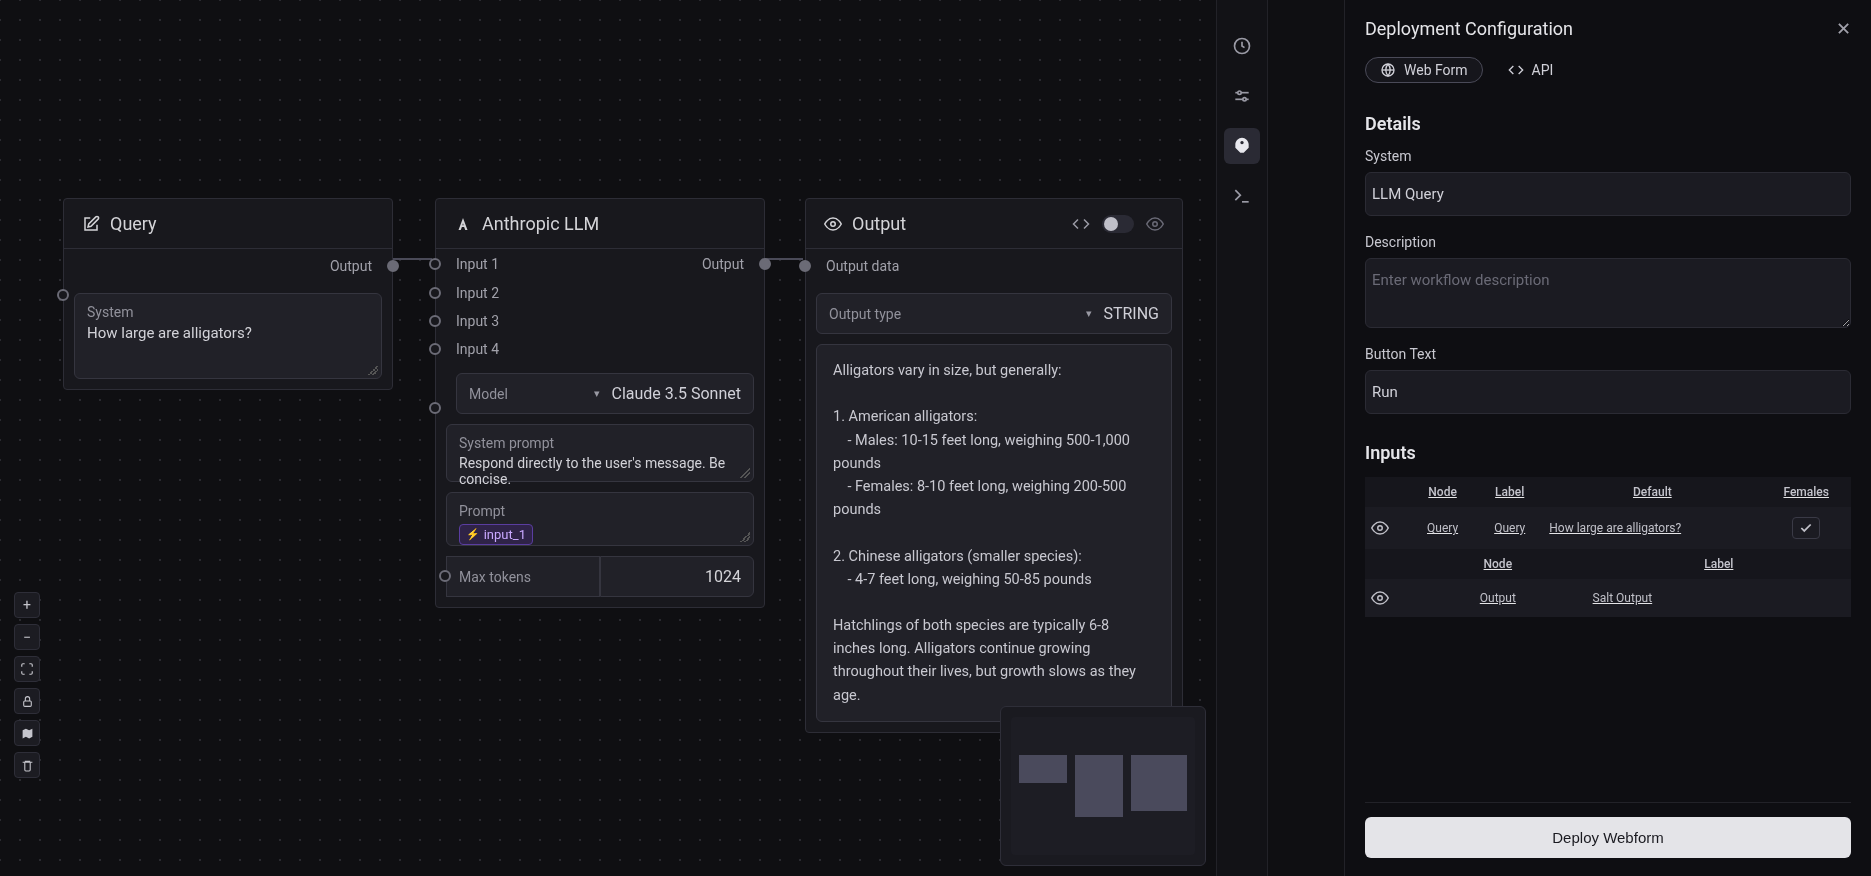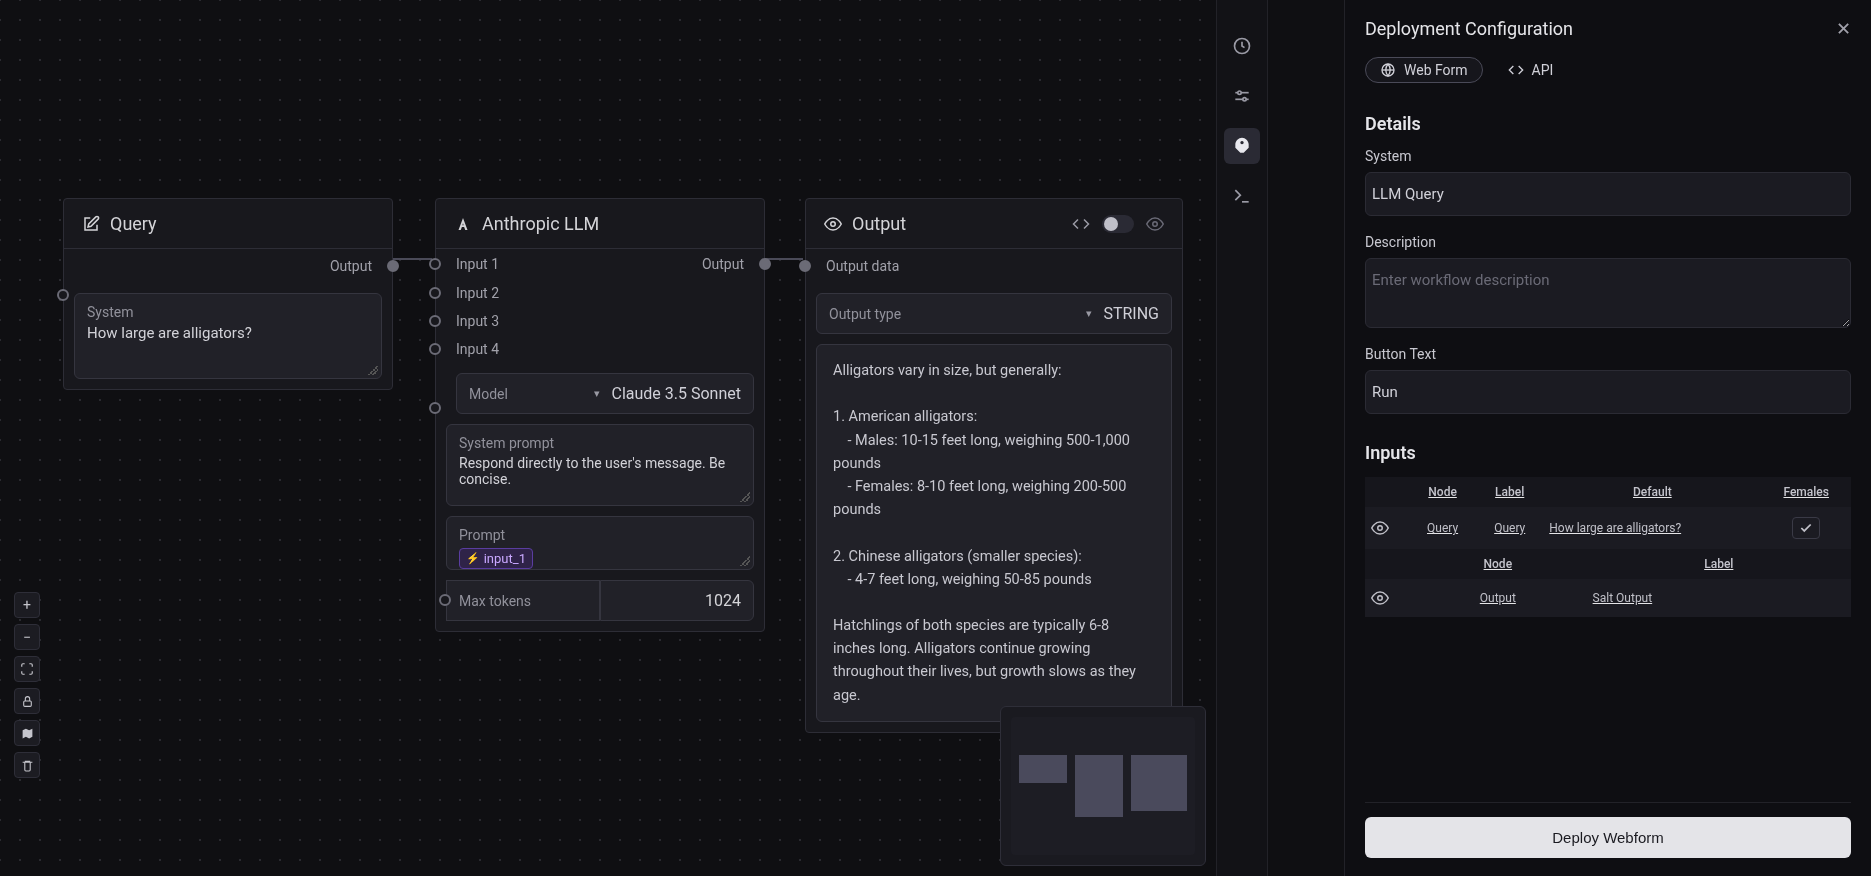--- a/index.html
+++ b/index.html
@@ -241,21 +241,21 @@
       </div>
 
     <div class="field-block model-select" style="padding:10px 12px;margin-left:20px;">
       <span class="field-label" style="margin:0;">Model</span>
       <span class="select-right">
           <span class="chevron">▾</span>
           <span>Claude 3.5 Sonnet</span>
         </span>
     </div>
 
-    <div class="field-block" style="position:relative; height:82px;">
+    <div class="field-block" style="position:relative; height:58px;">
       <div class="field-label">System prompt</div>
       <div class="field-value" style="font-size:14px;">Respond directly to the user's message. Be concise.</div>
       <div class="resize-corner"></div>
     </div>
 
     <div class="port-dot left" style="top:203px;"></div>
 
     <div class="field-block" style="position:relative; height:54px;">
       <div class="field-label">Prompt</div>
       <span class="chip">

